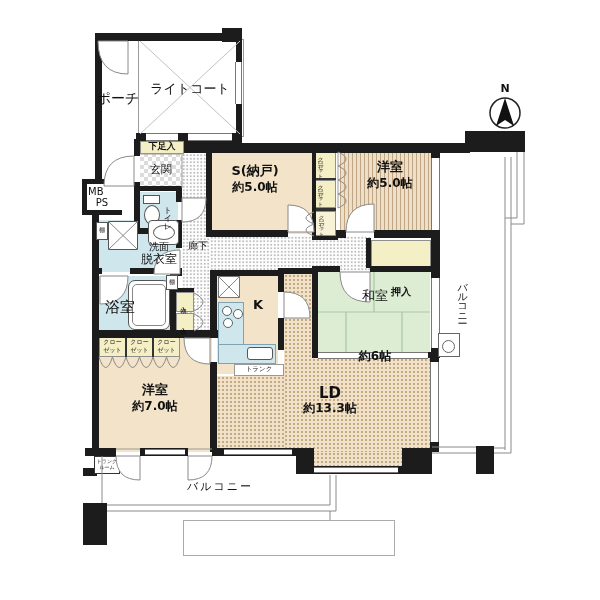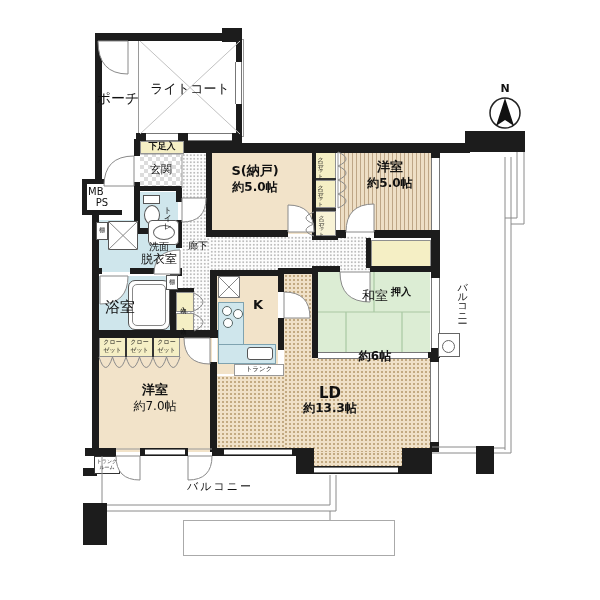--- a/index.html
+++ b/index.html
@@ -231,20 +231,20 @@
   <div class="lbl" style="left:280px;top:402px;width:100px;font-size:12px;font-weight:600;">約13.3帖</div>
   <div class="lbl vt" style="left:180px;top:295px;height:15px;font-size:6px;">物入</div>
   <div class="lbl vt" style="left:180px;top:316px;height:15px;font-size:6px;">物入</div>
   <div class="lbl" style="left:99px;top:339px;width:27px;font-size:6px;">クロー</div>
   <div class="lbl" style="left:99px;top:347px;width:27px;font-size:6px;">ゼット</div>
   <div class="lbl" style="left:126px;top:339px;width:27px;font-size:6px;">クロー</div>
   <div class="lbl" style="left:126px;top:347px;width:27px;font-size:6px;">ゼット</div>
   <div class="lbl" style="left:153px;top:339px;width:27px;font-size:6px;">クロー</div>
   <div class="lbl" style="left:153px;top:347px;width:27px;font-size:6px;">ゼット</div>
   <div class="lbl" style="left:105px;top:383px;width:100px;font-size:13px;font-weight:600;">洋室</div>
-  <div class="lbl" style="left:105px;top:400px;width:100px;font-size:12px;font-weight:400;">約7.0帖</div>
+  <div class="lbl" style="left:105px;top:400px;width:100px;font-size:12px;font-weight:700;">約7.0帖</div>
   <div class="lbl" style="left:95px;top:459px;width:24px;font-size:5px;">トランク</div>
   <div class="lbl" style="left:95px;top:465px;width:24px;font-size:5px;">ルーム</div>
   <div class="lbl" style="left:160px;top:481px;width:120px;font-size:11px;font-weight:500;letter-spacing:2px;">バルコニー</div>
   <div class="lbl vt" style="left:457px;top:264px;height:64px;font-size:10px;font-weight:500;">バルコニー</div>
   <div class="lbl" style="left:497px;top:83px;width:16px;font-size:11px;font-weight:700;">N</div>
 
 </div>
 
 </body></html>

